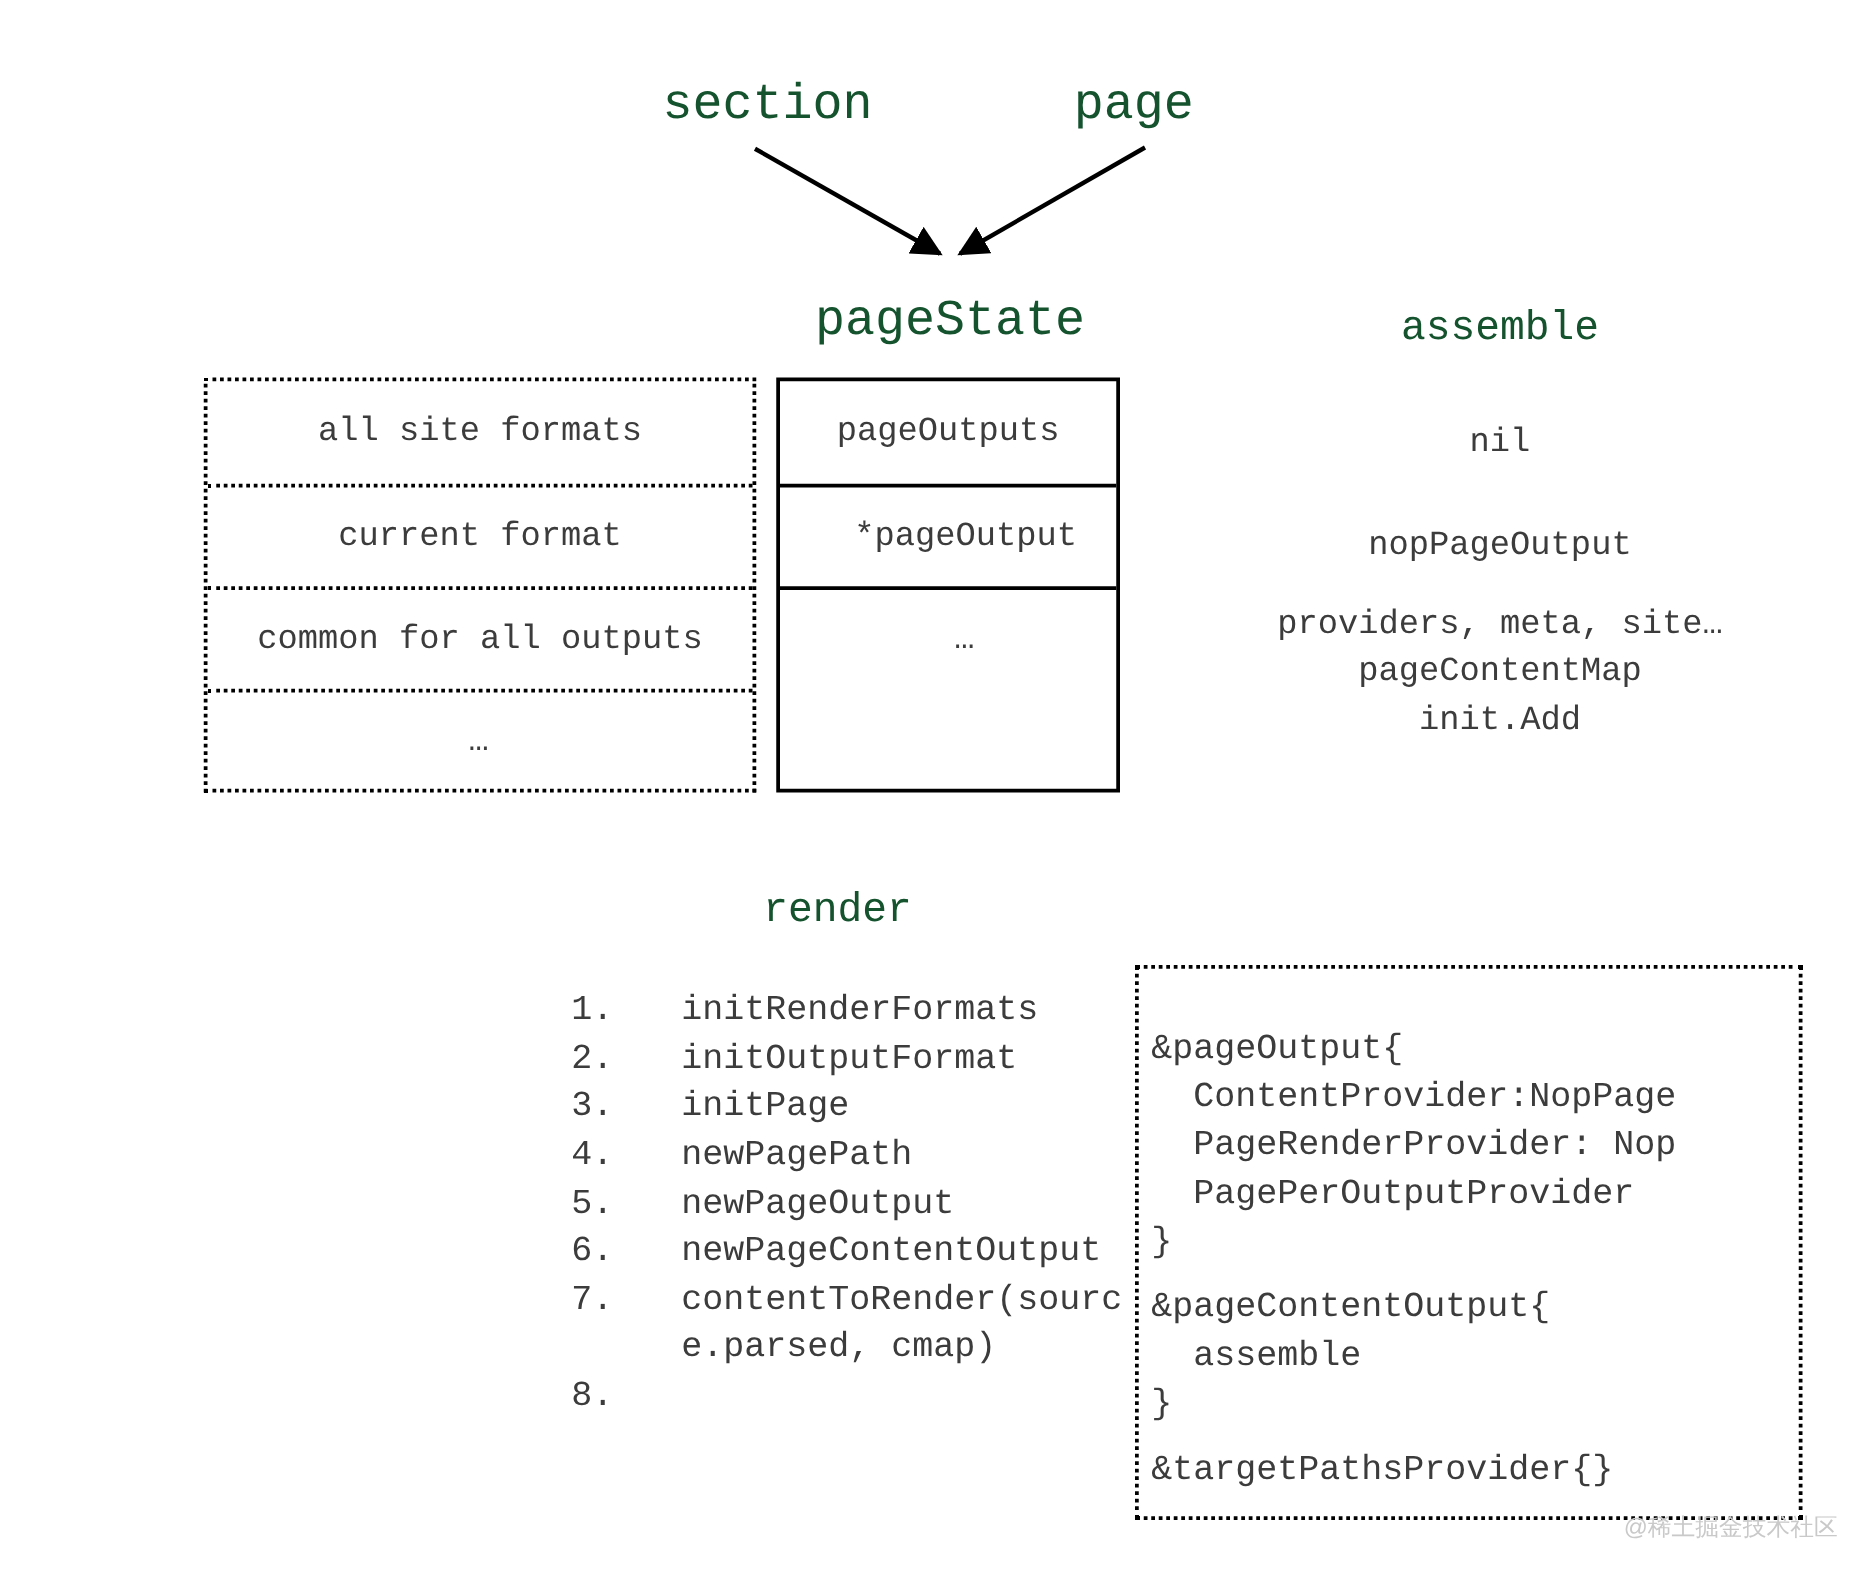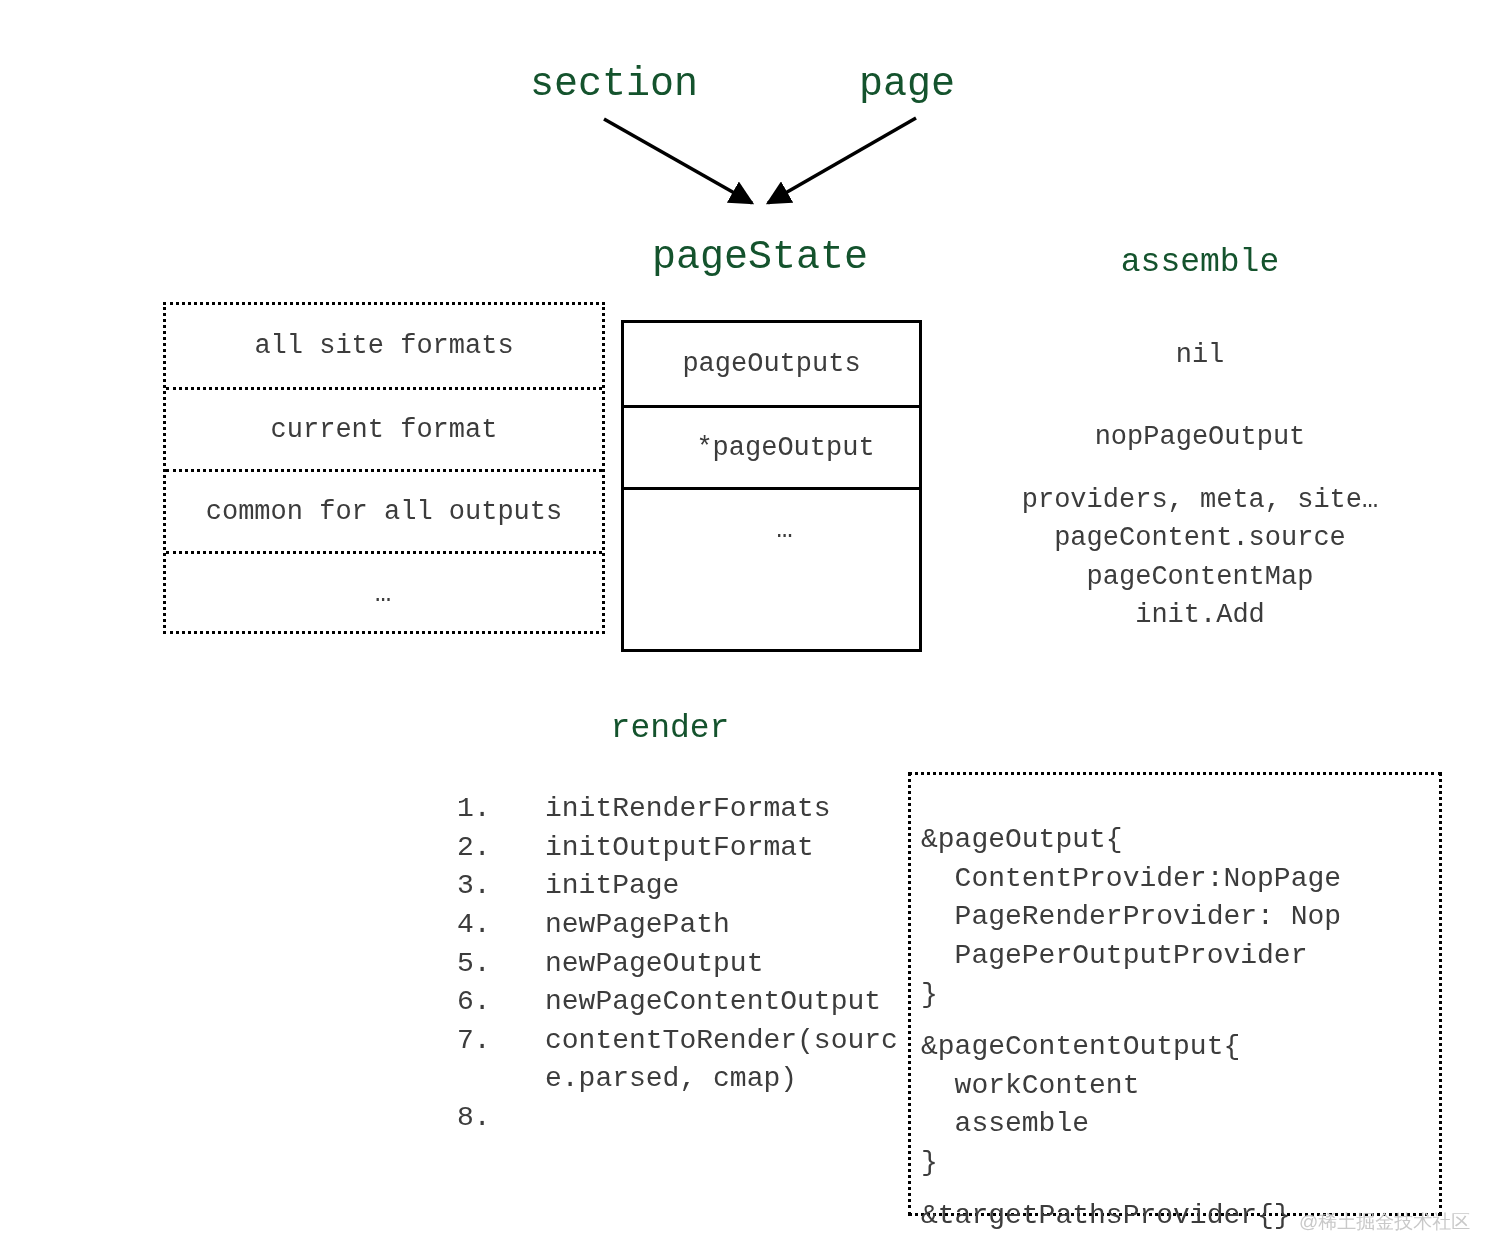--- a/index.html
+++ b/index.html
@@ -159,21 +159,21 @@
       <span class="cell">current format</span>
     </div>
     <div class="row">
       <span class="cell">common for all outputs</span>
     </div>
     <div class="row">
       <span class="cell ellipsis-cell">…</span>
     </div>
   </div>
 
-  <div class="tbl tbl-solid" style="left:621px; top:320px; width:301px; height:332px;">
+  <div class="tbl tbl-solid" style="left:621px; top:302px; width:275px; height:332px;">
     <div class="row">
       <span class="cell">pageOutputs</span>
     </div>
     <div class="row">
       <span class="cell">*pageOutput</span>
     </div>
     <div class="row">
       <span class="cell ellipsis-cell">…</span>
     </div>
   </div>
@@ -181,21 +181,20 @@
   <div class="abs" style="left:950px; top:336px; width:500px;">
     <div class="assemble-line">nil</div>
   </div>
 
   <div class="abs" style="left:950px; top:418px; width:500px;">
     <div class="assemble-line">nopPageOutput</div>
   </div>
 
   <div class="abs" style="left:950px; top:481px; width:500px;">
     <div class="assemble-line">providers, meta, site…</div>
-    <div class="assemble-line">pageContent.source</div>
     <div class="assemble-line">pageContentMap</div>
     <div class="assemble-line">init.Add</div>
   </div>
 
   <div class="abs heading small" style="left:545px; top:712px; width:250px;">render</div>
 
   <div class="render-list" style="left:457px; top:790px;">
     <div class="render-item">
       <span class="render-num">1.</span>
       <span class="render-text">initRenderFormats</span>
@@ -230,21 +229,20 @@
   </div>
 
   <div class="code-box" style="left:908px; top:772px; width:534px; height:444px;">
     <div class="code-line">&amp;pageOutput{</div>
     <div class="code-line">  ContentProvider:NopPage</div>
     <div class="code-line">  PageRenderProvider: Nop</div>
     <div class="code-line">  PagePerOutputProvider</div>
     <div class="code-line">}</div>
     <div class="code-line code-blank"></div>
     <div class="code-line">&amp;pageContentOutput{</div>
-    <div class="code-line">  workContent</div>
     <div class="code-line">  assemble</div>
     <div class="code-line">}</div>
     <div class="code-line code-blank"></div>
     <div class="code-line">&amp;targetPathsProvider{}</div>
   </div>
 
   <div class="watermark" style="left:1299px; top:1209px;">@稀土掘金技术社区</div>
 
 </div>
 

